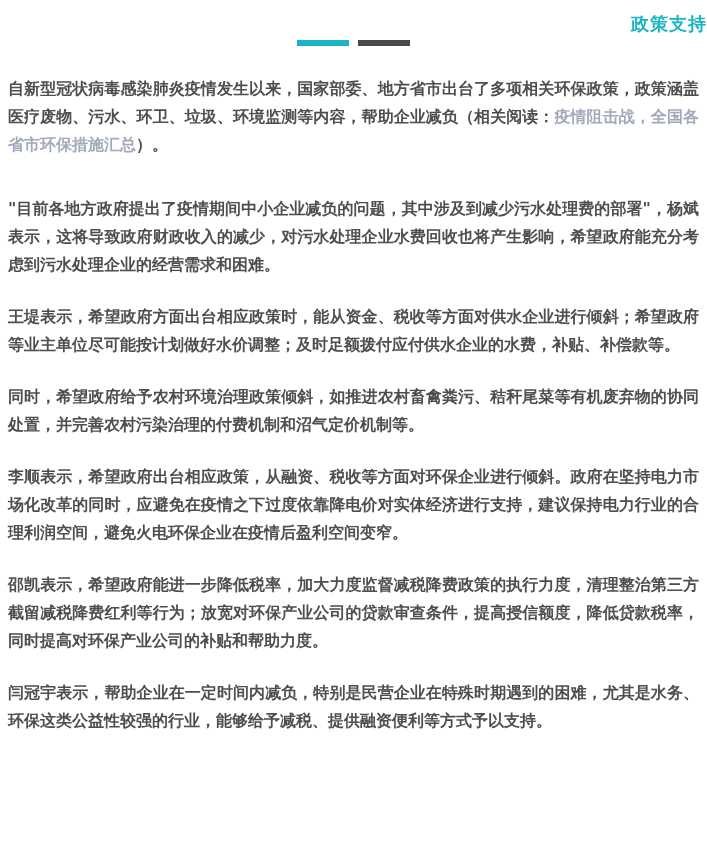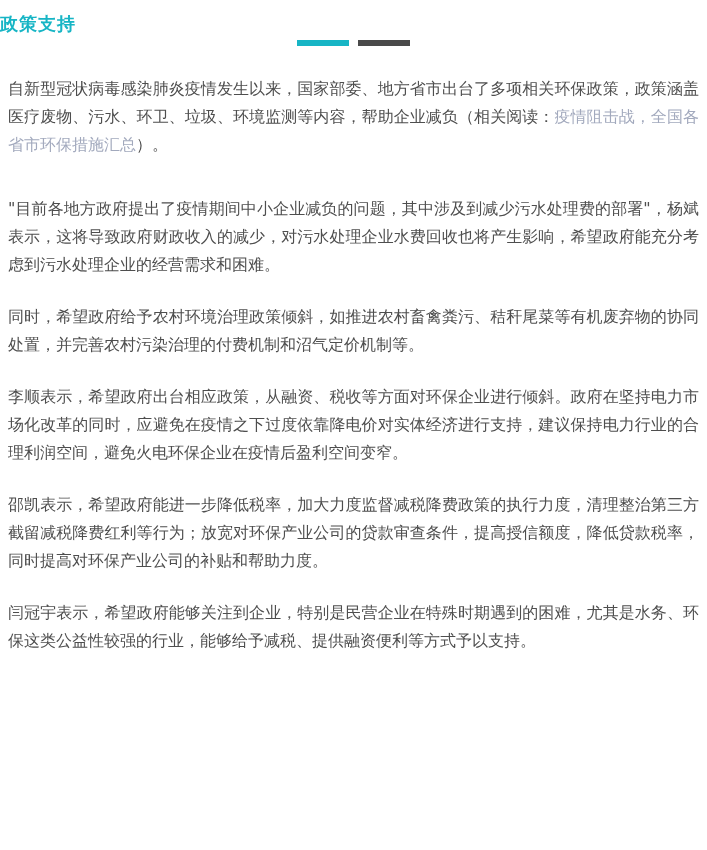--- a/index.html
+++ b/index.html
@@ -4,39 +4,39 @@
 <style>
   html, body { margin: 0; padding: 0; background: #ffffff; }
   .page {
     width: 707px;
     height: 850px;
     background: #ffffff;
     box-sizing: border-box;
     overflow: hidden;
     font-family: "DejaVu Sans", "Liberation Sans", sans-serif;
   }
-  .header { text-align: left; padding-top: 11px; }
+  .header { text-align: right; padding-top: 11px; }
   .title {
     margin: 0;
     font-size: 18px;
     line-height: 25px;
     font-weight: bold;
     color: #17b5c5;
     letter-spacing: 1px;
   }
   .bars {
     display: flex;
     justify-content: center;
     gap: 9px;
     margin-top: 4px;
   }
   .bar { display: block; width: 52px; height: 6px; }
   .bar.accent { background: #17b5c5; }
   .bar.dark { background: #4a4a4a; }
-  .content { padding: 29px 8px 0 8px; }
+  .content { padding: 29px 8px 0 8px; font-weight: bold; }
   .para {
     margin: 0 0 24px 0;
     font-size: 16px;
     line-height: 28px;
     color: #4e4e4e;
     text-align: justify;
     text-justify: inter-ideograph;
   }
   .para.intro { margin-bottom: 36px; }
   .related-link {
@@ -54,18 +54,19 @@
     <div class="bars">
       <span class="bar accent"></span>
       <span class="bar dark"></span>
     </div>
   </header>
 
   <main class="content">
     <p class="para intro"><span>自新型冠状病毒感染肺炎疫情发生以来，国家部委、地方省市出台了多项相关环保政策，政策涵盖医疗废物、污水、环卫、垃圾、环境监测等内容，帮助企业减负（相关阅读：</span><a class="related-link">疫情阻击战，全国各省市环保措施汇总</a><span>）。</span></p>
 
     <p class="para">"目前各地方政府提出了疫情期间中小企业减负的问题，其中涉及到减少污水处理费的部署"，杨斌表示，这将导致政府财政收入的减少，对污水处理企业水费回收也将产生影响，希望政府能充分考虑到污水处理企业的经营需求和困难。</p>
+    <p class="para">王堤表示，希望政府方面出台相应政策时，能从资金、税收等方面对供水企业进行倾斜；希望政府等业主单位尽可能按计划做好水价调整；及时足额拨付应付供水企业的水费，补贴、补偿款等。</p>
     <p class="para">同时，希望政府给予农村环境治理政策倾斜，如推进农村畜禽粪污、秸秆尾菜等有机废弃物的协同处置，并完善农村污染治理的付费机制和沼气定价机制等。</p>
     <p class="para">李顺表示，希望政府出台相应政策，从融资、税收等方面对环保企业进行倾斜。政府在坚持电力市场化改革的同时，应避免在疫情之下过度依靠降电价对实体经济进行支持，建议保持电力行业的合理利润空间，避免火电环保企业在疫情后盈利空间变窄。</p>
     <p class="para">邵凯表示，希望政府能进一步降低税率，加大力度监督减税降费政策的执行力度，清理整治第三方截留减税降费红利等行为；放宽对环保产业公司的贷款审查条件，提高授信额度，降低贷款税率，同时提高对环保产业公司的补贴和帮助力度。</p>
-    <p class="para">闫冠宇表示，希望政府能够关注到企业，特别是民营企业在特殊时期遇到的困难，尤其是水务、环保这类公益性较强的行业，能够给予减税、提供融资便利等方式予以支持。</p>
+    <p class="para">闫冠宇表示，帮助企业在一定时间内减负，特别是民营企业在特殊时期遇到的困难，尤其是水务、环保这类公益性较强的行业，能够给予减税、提供融资便利等方式予以支持。</p>
   </main>
 </div>
 
 </body></html>

